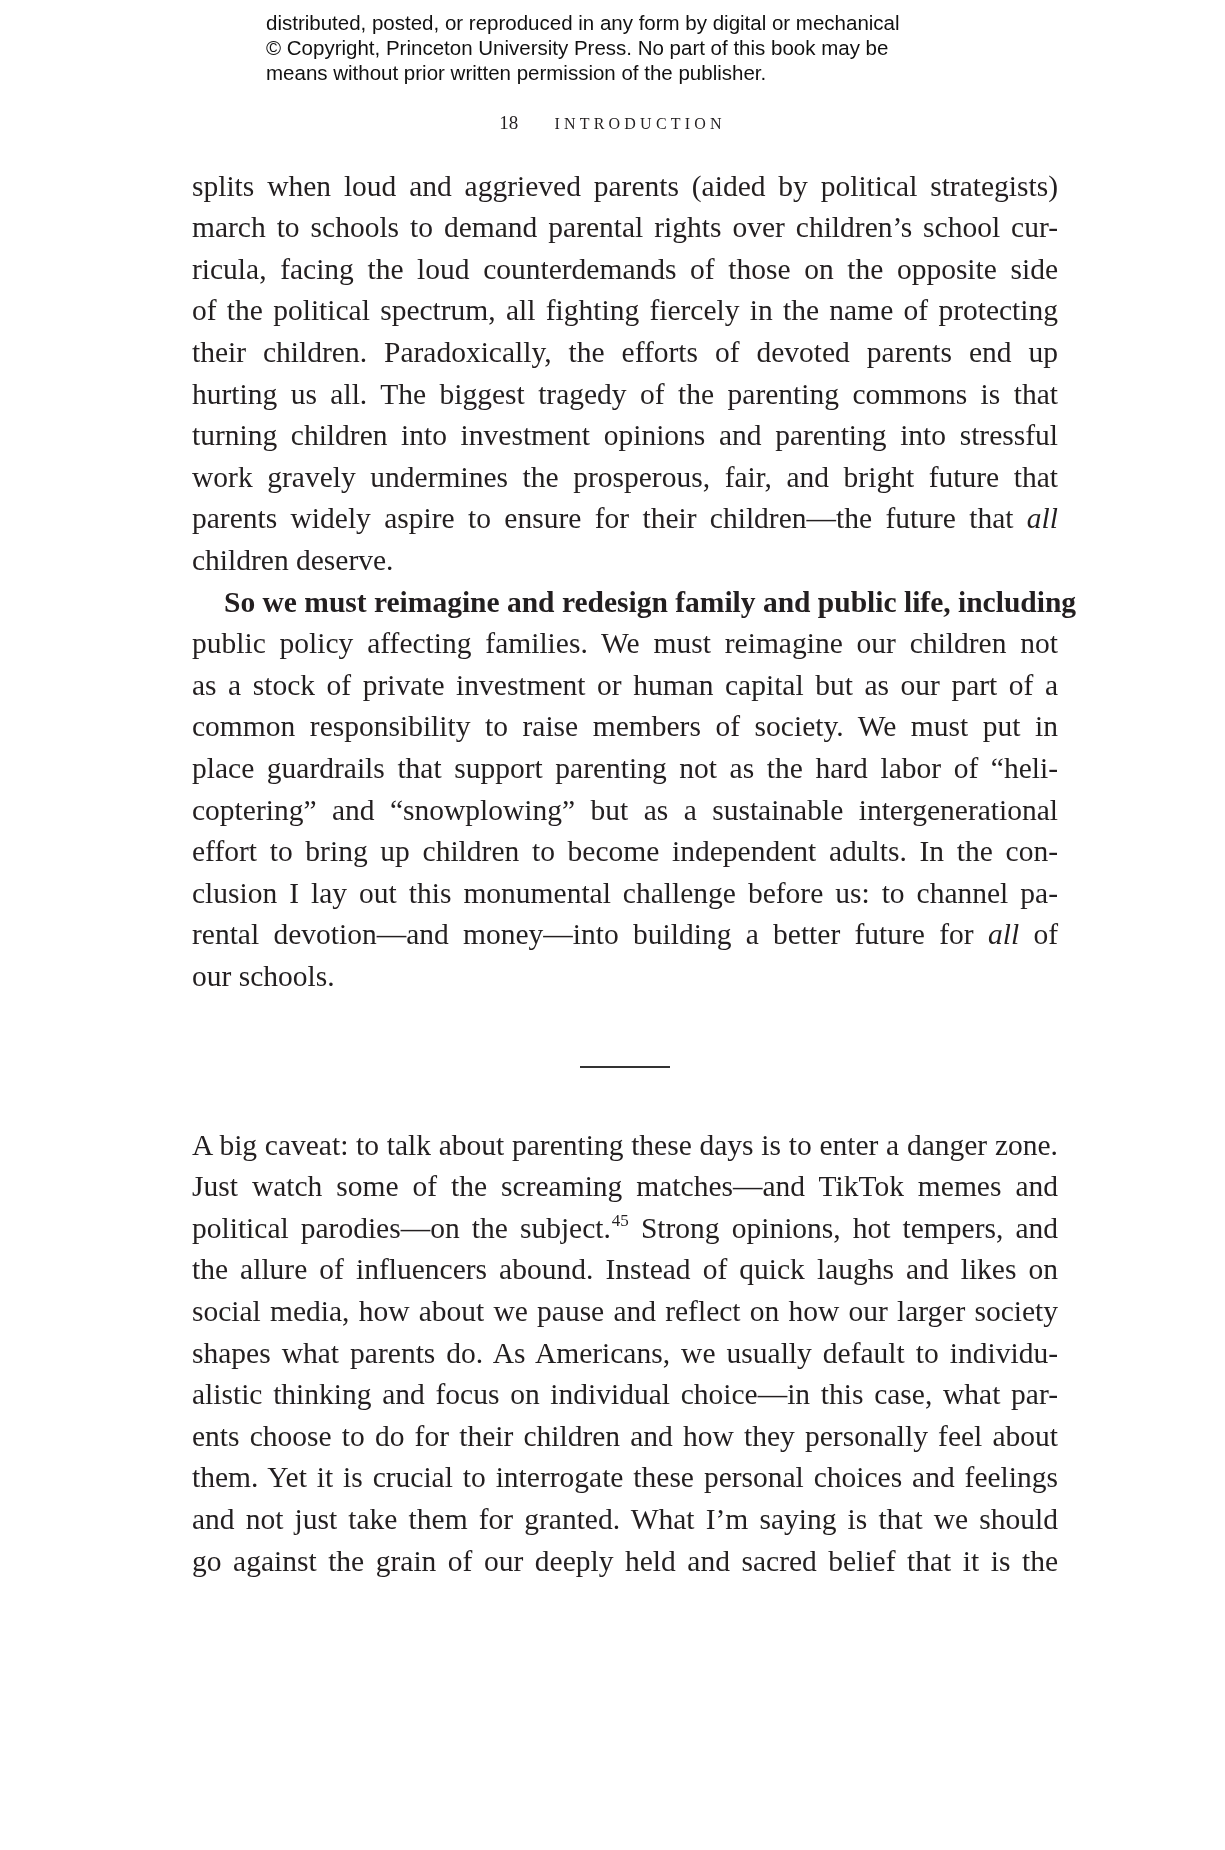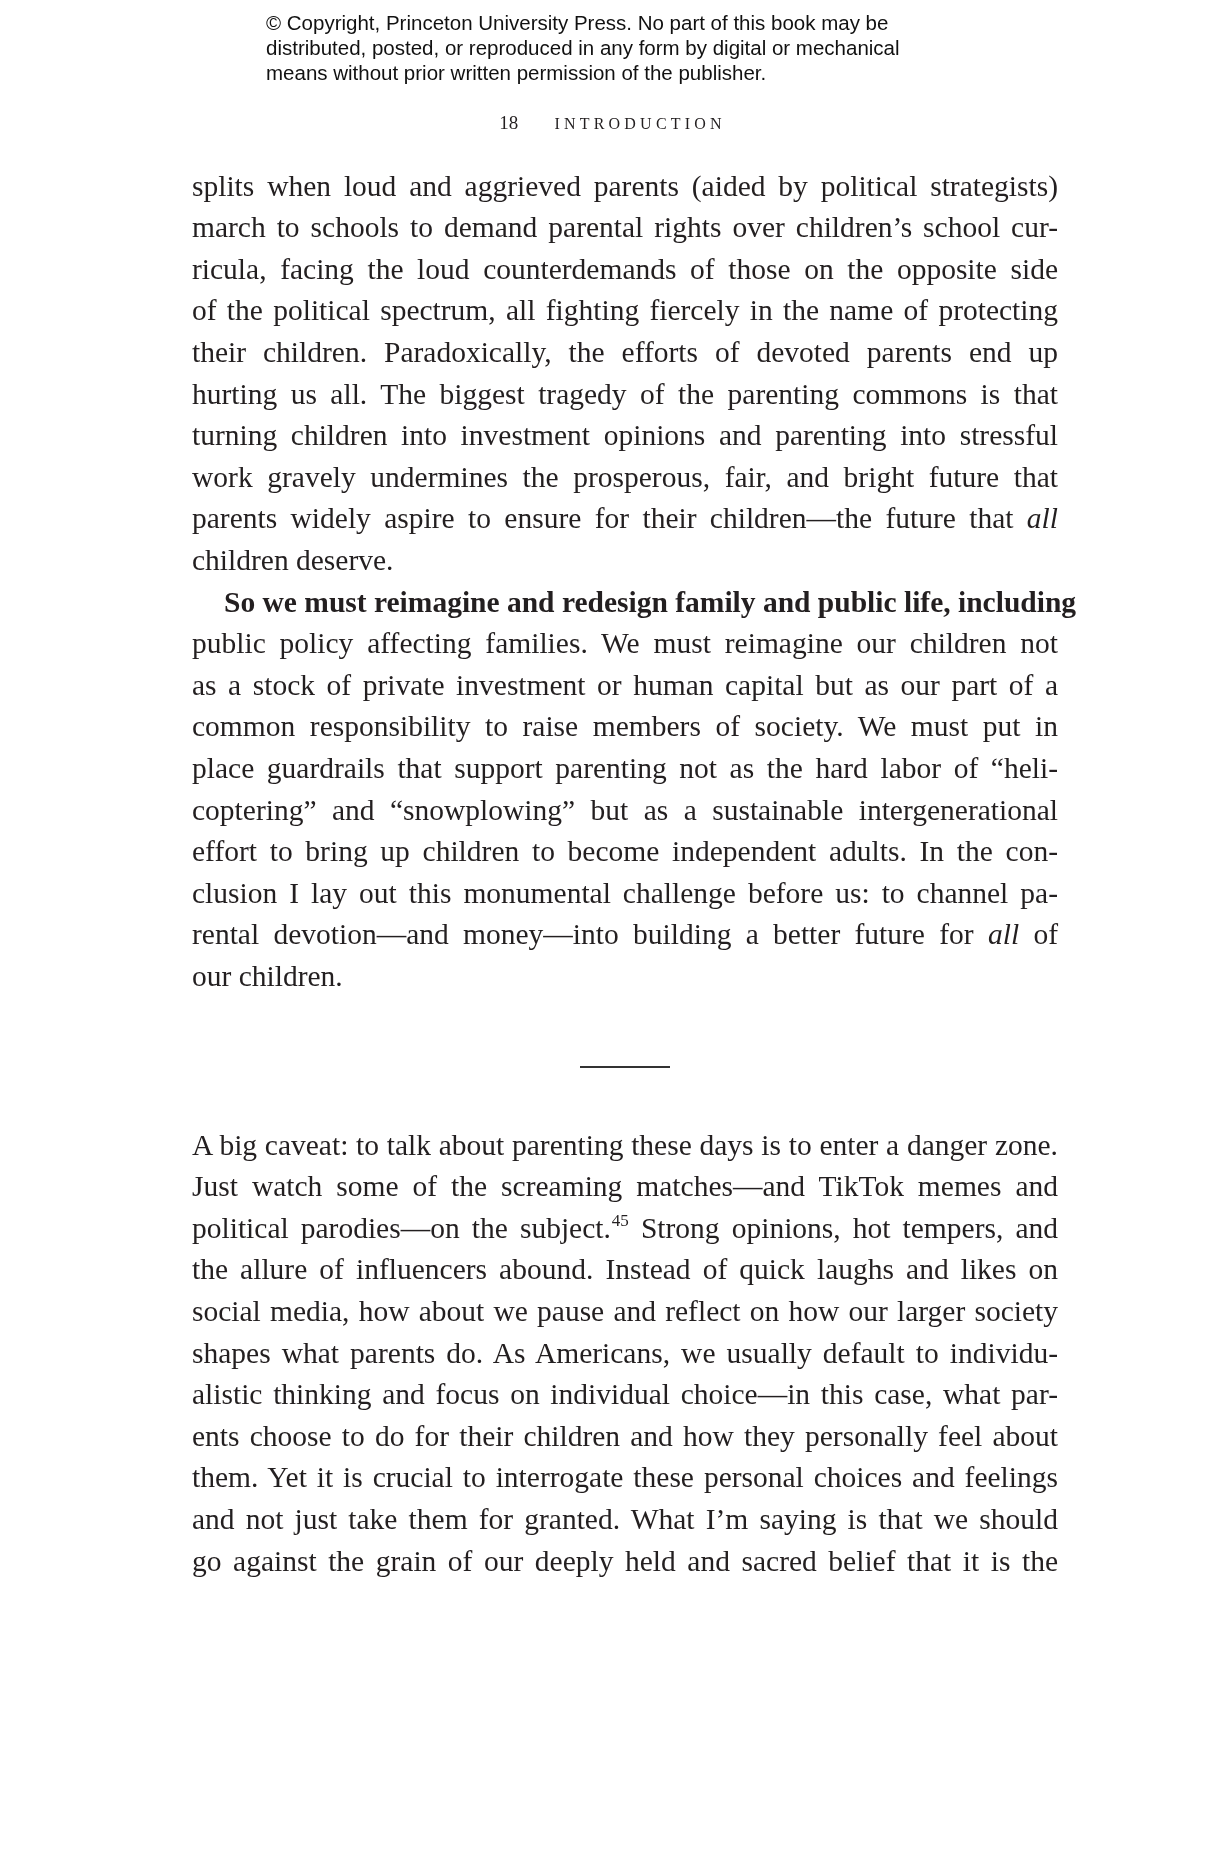--- a/index.html
+++ b/index.html
@@ -34,22 +34,22 @@
     }
     .footer {
       position: absolute; left: 0; width: 1225px; top: 1813px; text-align: center;
       font-family: "Liberation Sans", sans-serif; font-size: 20.5px; color: #111111; margin-top: 33px;
     }
   </style>
 </head>
 <body>
 
 <div class="copyright">
+  <div>distributed, posted, or reproduced in any form by digital or mechanical</div>
   <div>© Copyright, Princeton University Press. No part of this book may be</div>
-  <div>distributed, posted, or reproduced in any form by digital or mechanical</div>
   <div>means without prior written permission of the publisher.</div>
 </div>
 
 <div class="running-head">
   <span class="folio">18</span>
   <span class="title">INTRODUCTION</span>
 </div>
 
 <div class="body-text">
   <div>
@@ -68,21 +68,21 @@
   <div>
     <div class="line indent" style="top:581.5px">So we must reimagine and redesign family and public life, including</div>
     <div class="line" style="top:623.1px">public policy affecting families. We must reimagine our children not</div>
     <div class="line" style="top:664.7px">as a stock of private investment or human capital but as our part of a</div>
     <div class="line" style="top:706.3px">common responsibility to raise members of society. We must put in</div>
     <div class="line" style="top:747.9px">place guardrails that support parenting not as the hard labor of “heli-</div>
     <div class="line" style="top:789.5px">coptering” and “snowplowing” but as a sustainable intergenerational</div>
     <div class="line" style="top:831.1px">effort to bring up children to become independent adults. In the con-</div>
     <div class="line" style="top:872.7px">clusion I lay out this monumental challenge before us: to channel pa-</div>
     <div class="line" style="top:914.3px"><span>rental devotion—and money—into building a better future for </span><i>all</i><span> of</span></div>
-    <div class="line last" style="top:955.9px">our children.</div>
+    <div class="line last" style="top:955.9px">our schools.</div>
   </div>
 
   <div>
     <div class="line" style="top:1124.5px">A big caveat: to talk about parenting these days is to enter a danger zone.</div>
     <div class="line" style="top:1166.1px">Just watch some of the screaming matches—and TikTok memes and</div>
     <div class="line" style="top:1207.7px"><span>political parodies—on the subject.</span><sup class="note">45</sup><span> Strong opinions, hot tempers, and</span></div>
     <div class="line" style="top:1249.3px">the allure of influencers abound. Instead of quick laughs and likes on</div>
     <div class="line" style="top:1290.9px">social media, how about we pause and reflect on how our larger society</div>
     <div class="line" style="top:1332.5px">shapes what parents do. As Americans, we usually default to individu-</div>
     <div class="line" style="top:1374.1px">alistic thinking and focus on individual choice—in this case, what par-</div>

